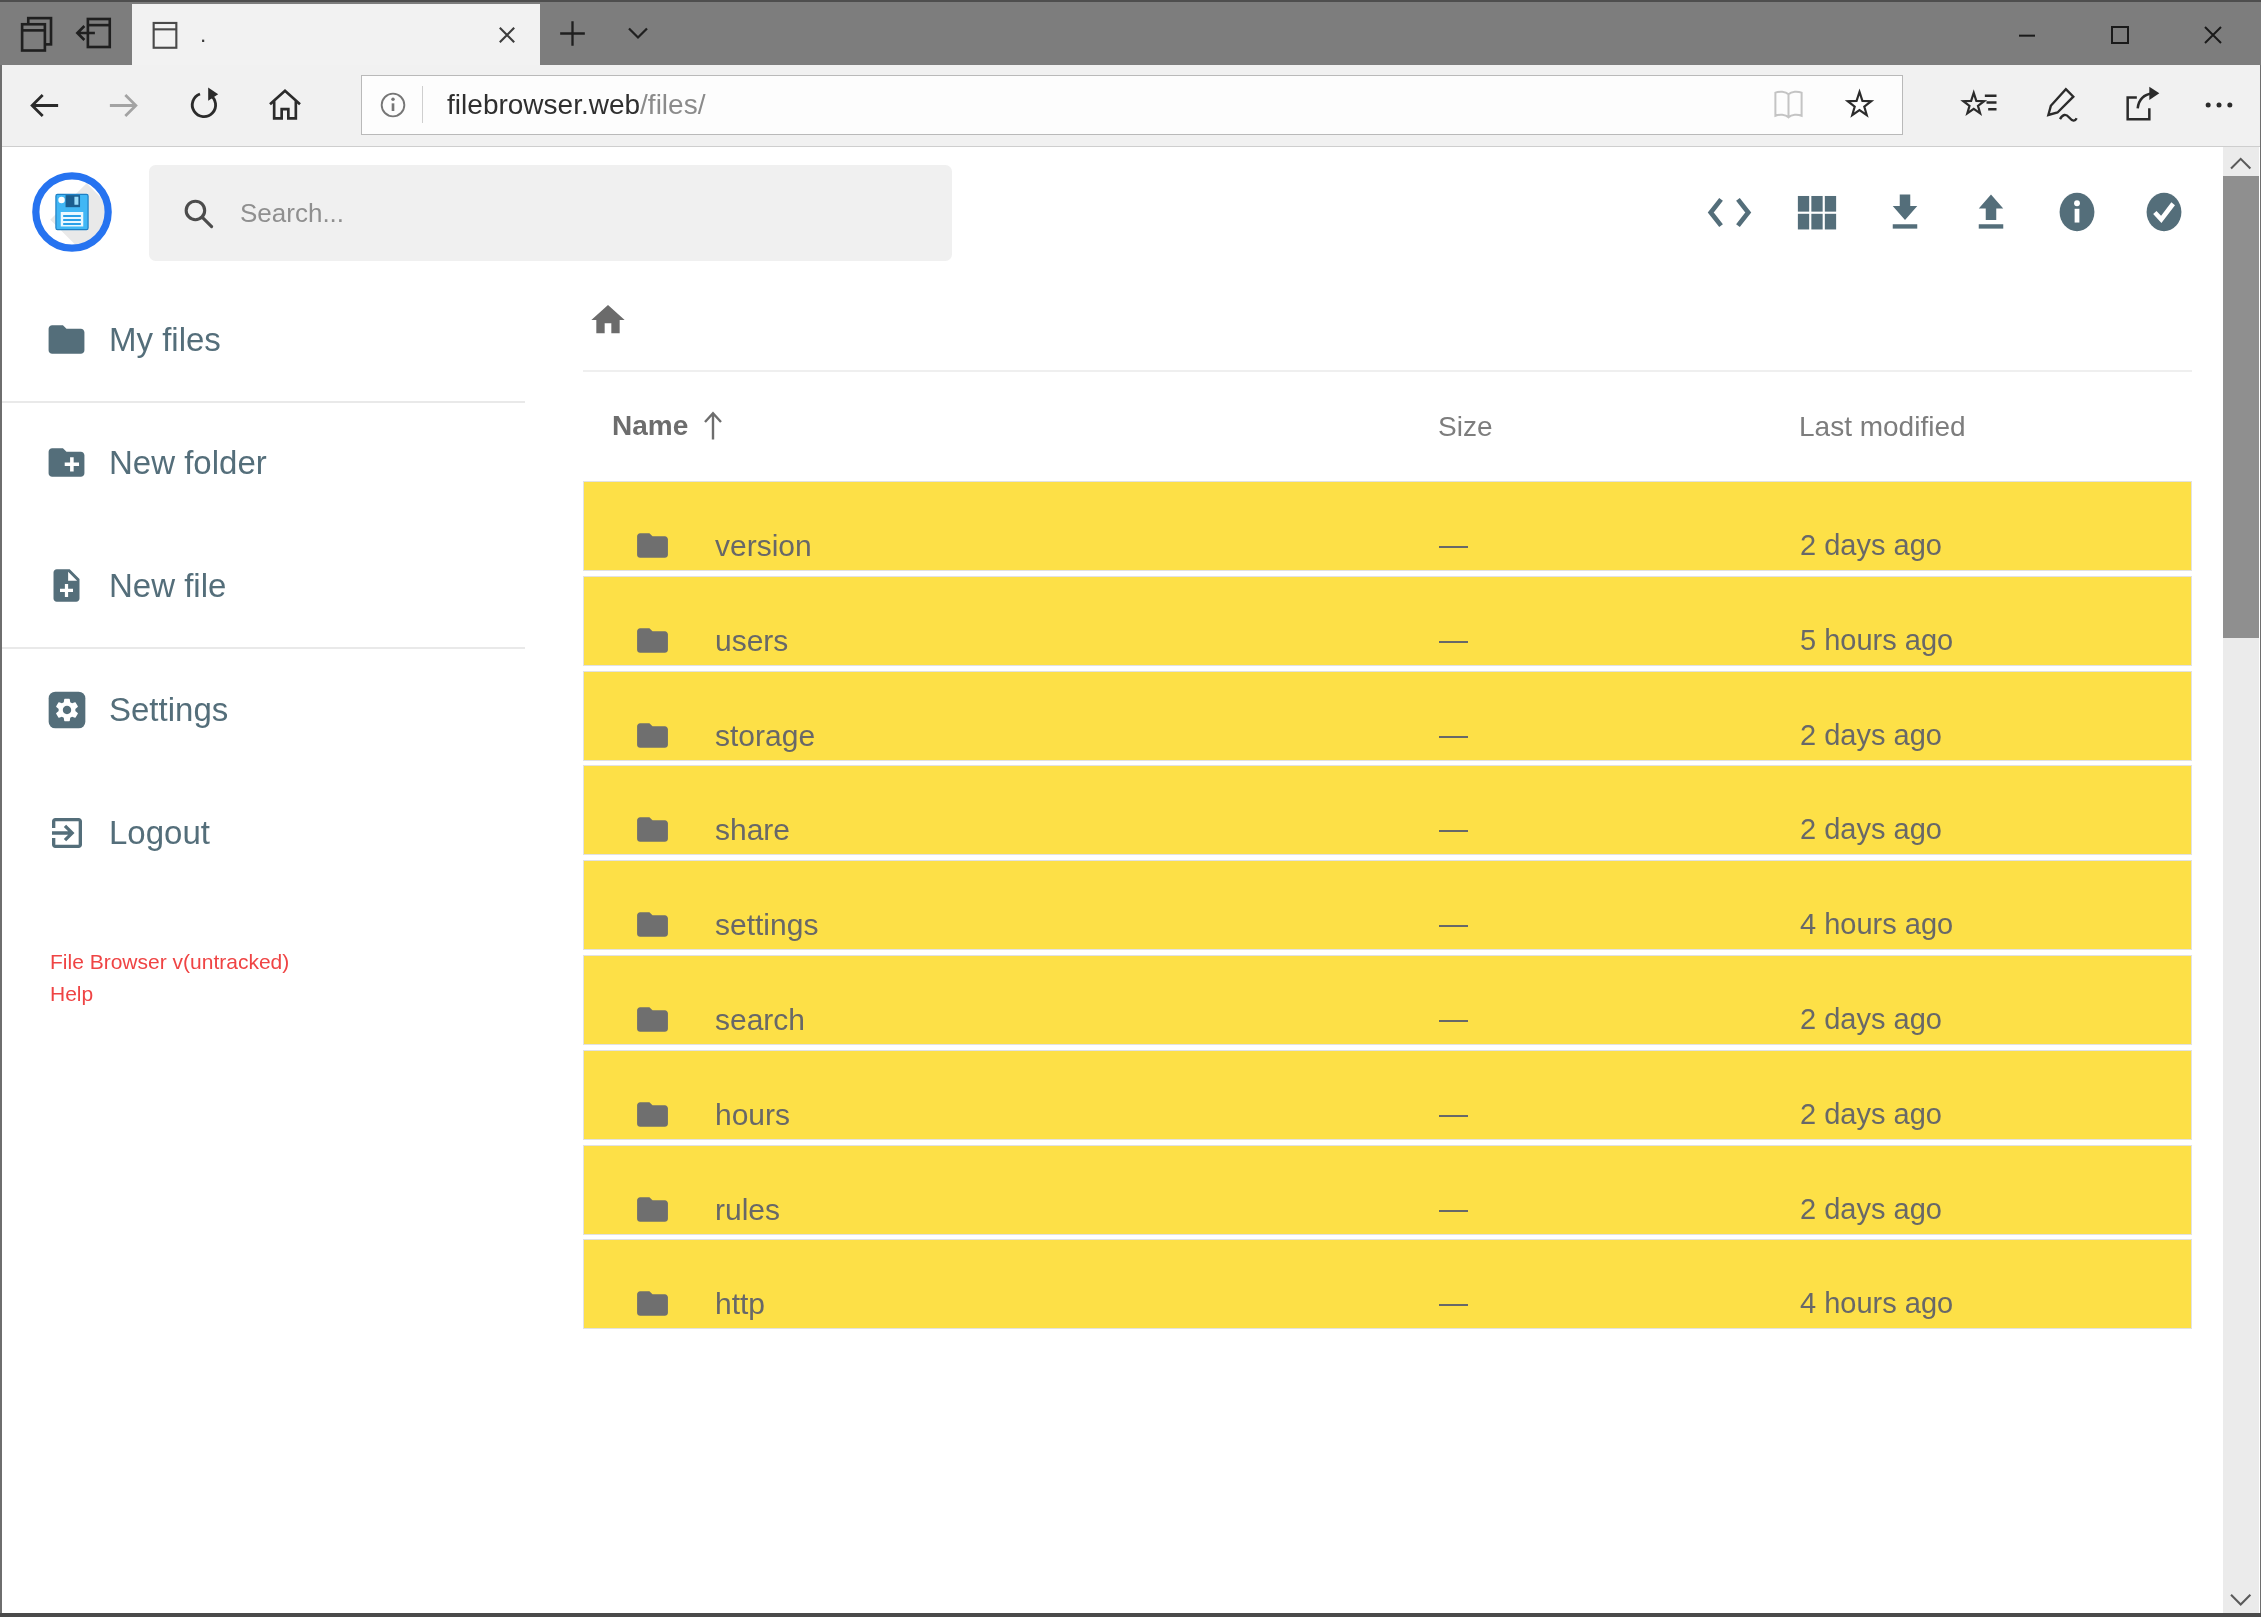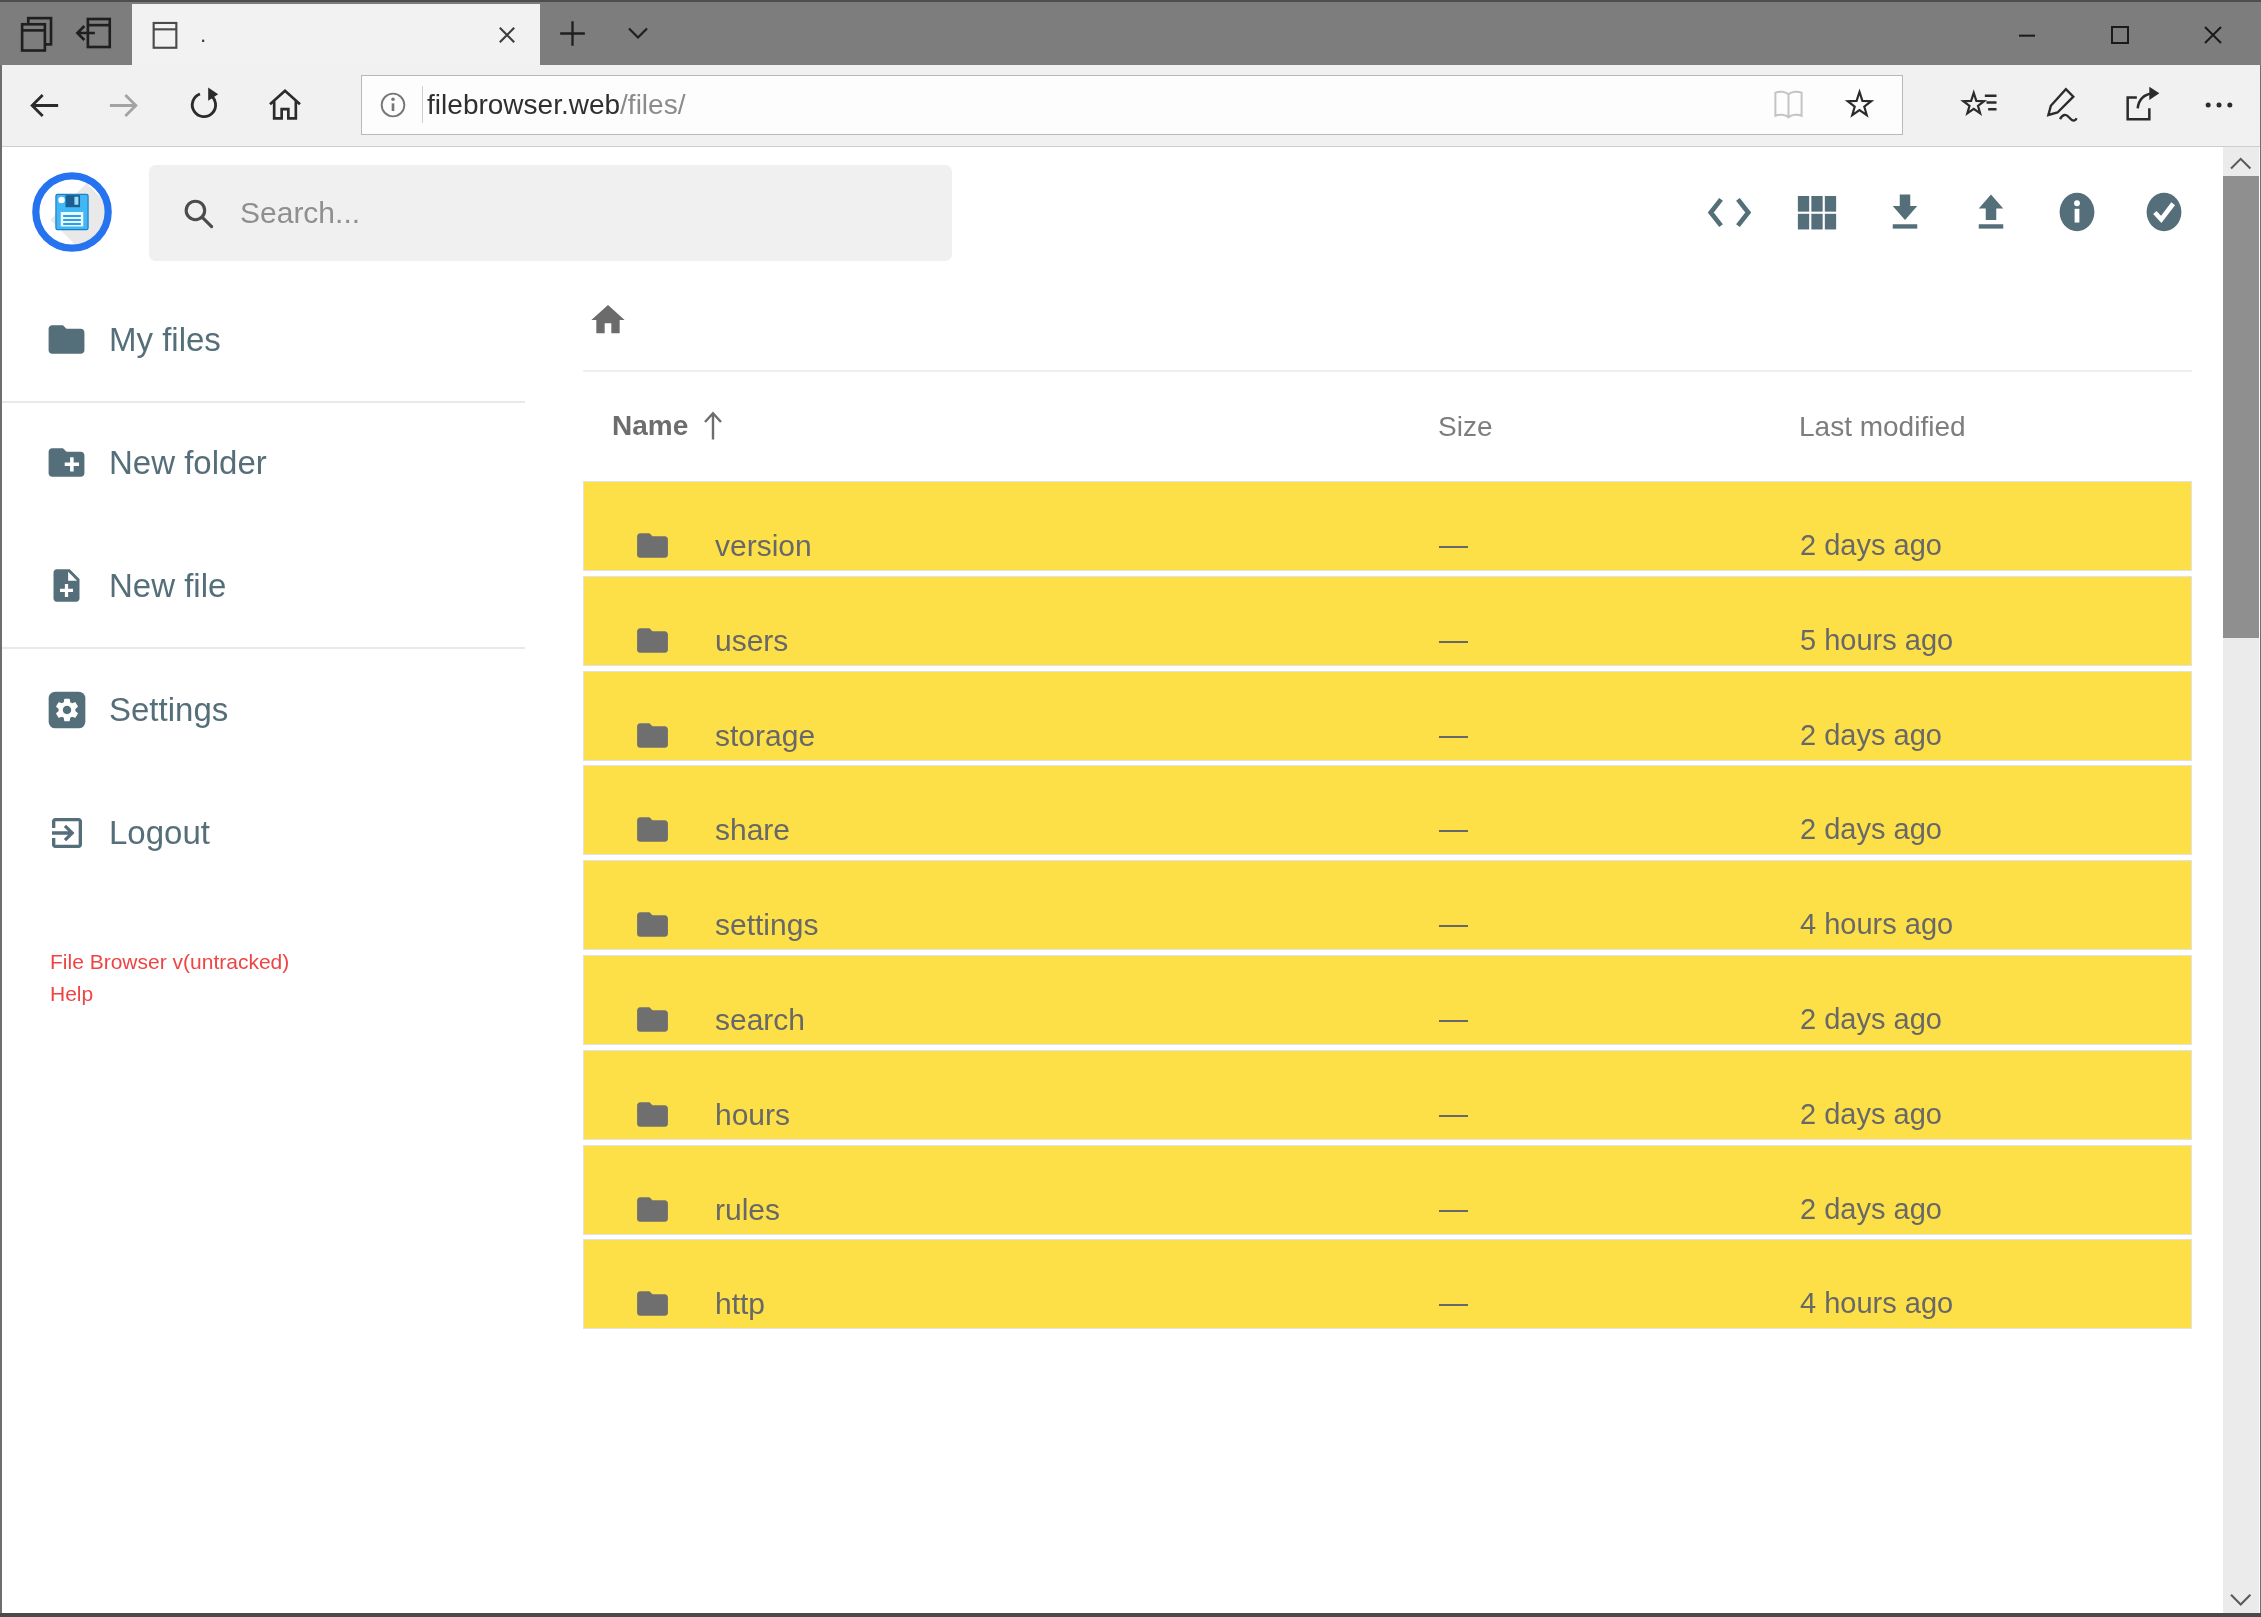--- a/index.html
+++ b/index.html
@@ -18,32 +18,32 @@
   .wincontrols{position:absolute;right:1.6px;top:2.4px;height:62px;display:flex;}
   .winbtn{width:93px;height:62px;display:flex;align-items:center;justify-content:center;}
 
   
   .navbar{position:absolute;left:0;top:65px;width:2261px;height:81px;background:#f1f1f1;
           border-bottom:1.6px solid #cecece;box-sizing:content-box;}
   .nav-btn{position:absolute;top:11.3px;width:45px;height:58px;display:flex;align-items:center;justify-content:center;}
   .urlbox{position:absolute;left:361px;top:9.7px;width:1542px;height:60px;background:#fdfdfd;
           border:0.8px solid #b9b9b9;box-sizing:border-box;display:flex;align-items:center;}
   .url-sep{width:1.6px;height:37px;background:#cfcfcf;margin-left:13px;}
-  .url-text{margin-left:4px;font-size:28px;white-space:nowrap;}
+  .url-text{margin-left:24px;font-size:28px;white-space:nowrap;}
   .url-host{color:#2f2f2f;}
   .url-path{color:#8b8b8b;}
   .url-right{margin-left:auto;display:flex;align-items:center;}
 
   
   .logo{position:absolute;left:31px;top:171px;width:82px;height:82px;}
   .searchbox{position:absolute;left:149px;top:165px;width:803px;height:96px;background:#f0f0f0;
              border-radius:6.5px;display:flex;align-items:center;}
   .searchbox svg{margin-left:31px;}
   .search-input{flex:1;margin-left:21px;margin-right:16px;border:none;background:transparent;outline:none;
-                font-size:30px;color:#6f6f6f;font-family:"Liberation Sans",sans-serif;}
+                font-size:26px;color:#6f6f6f;font-family:"Liberation Sans",sans-serif;}
   .search-input::placeholder{color:#8f8f8f;opacity:1;}
   .hdr-btn{position:absolute;top:186px;width:52px;height:52px;display:flex;align-items:center;justify-content:center;}
 
   
   .sb-item{position:absolute;left:0;width:525px;height:89px;display:flex;align-items:center;cursor:default;}
   .sb-item .ic{margin-left:45px;width:43px;display:flex;justify-content:center;}
   .sb-label{margin-left:21px;font-size:33px;color:#546E7A;}
   .sb-div{position:absolute;left:0;width:525px;height:1.6px;background:#e9e9e9;}
   .sb-footer{position:absolute;left:50px;top:946px;font-size:21px;color:#ef4444;line-height:32px;}
 

